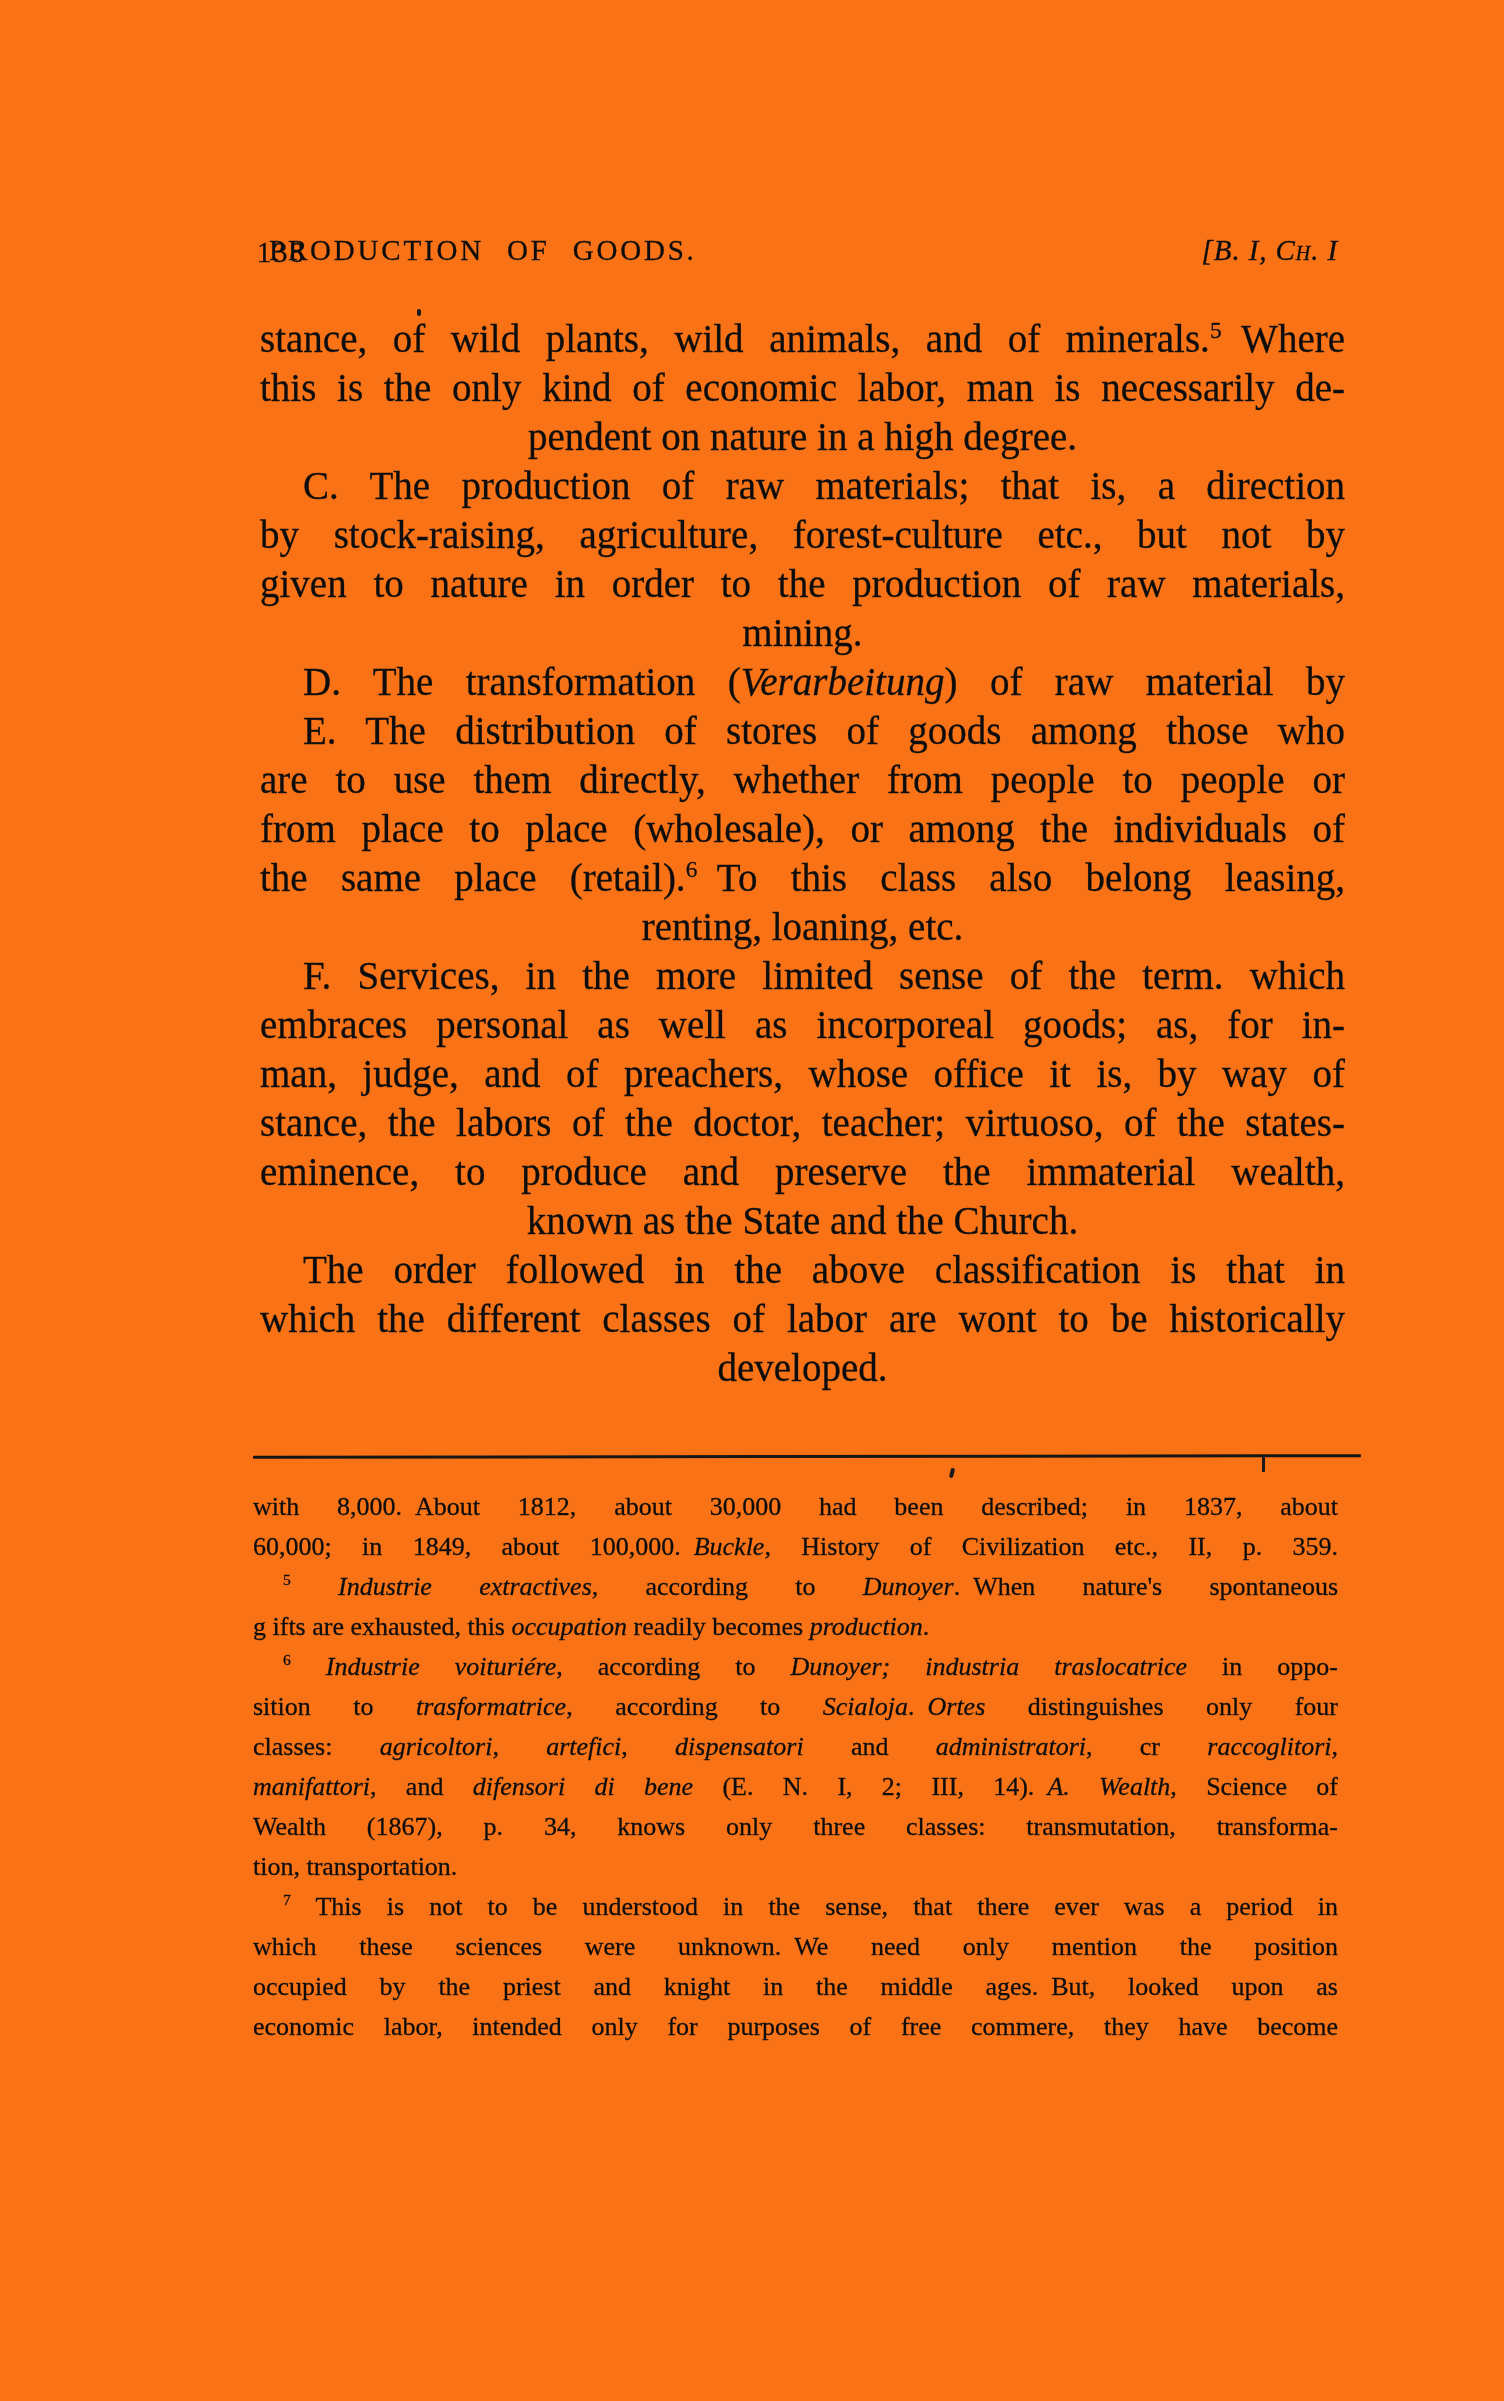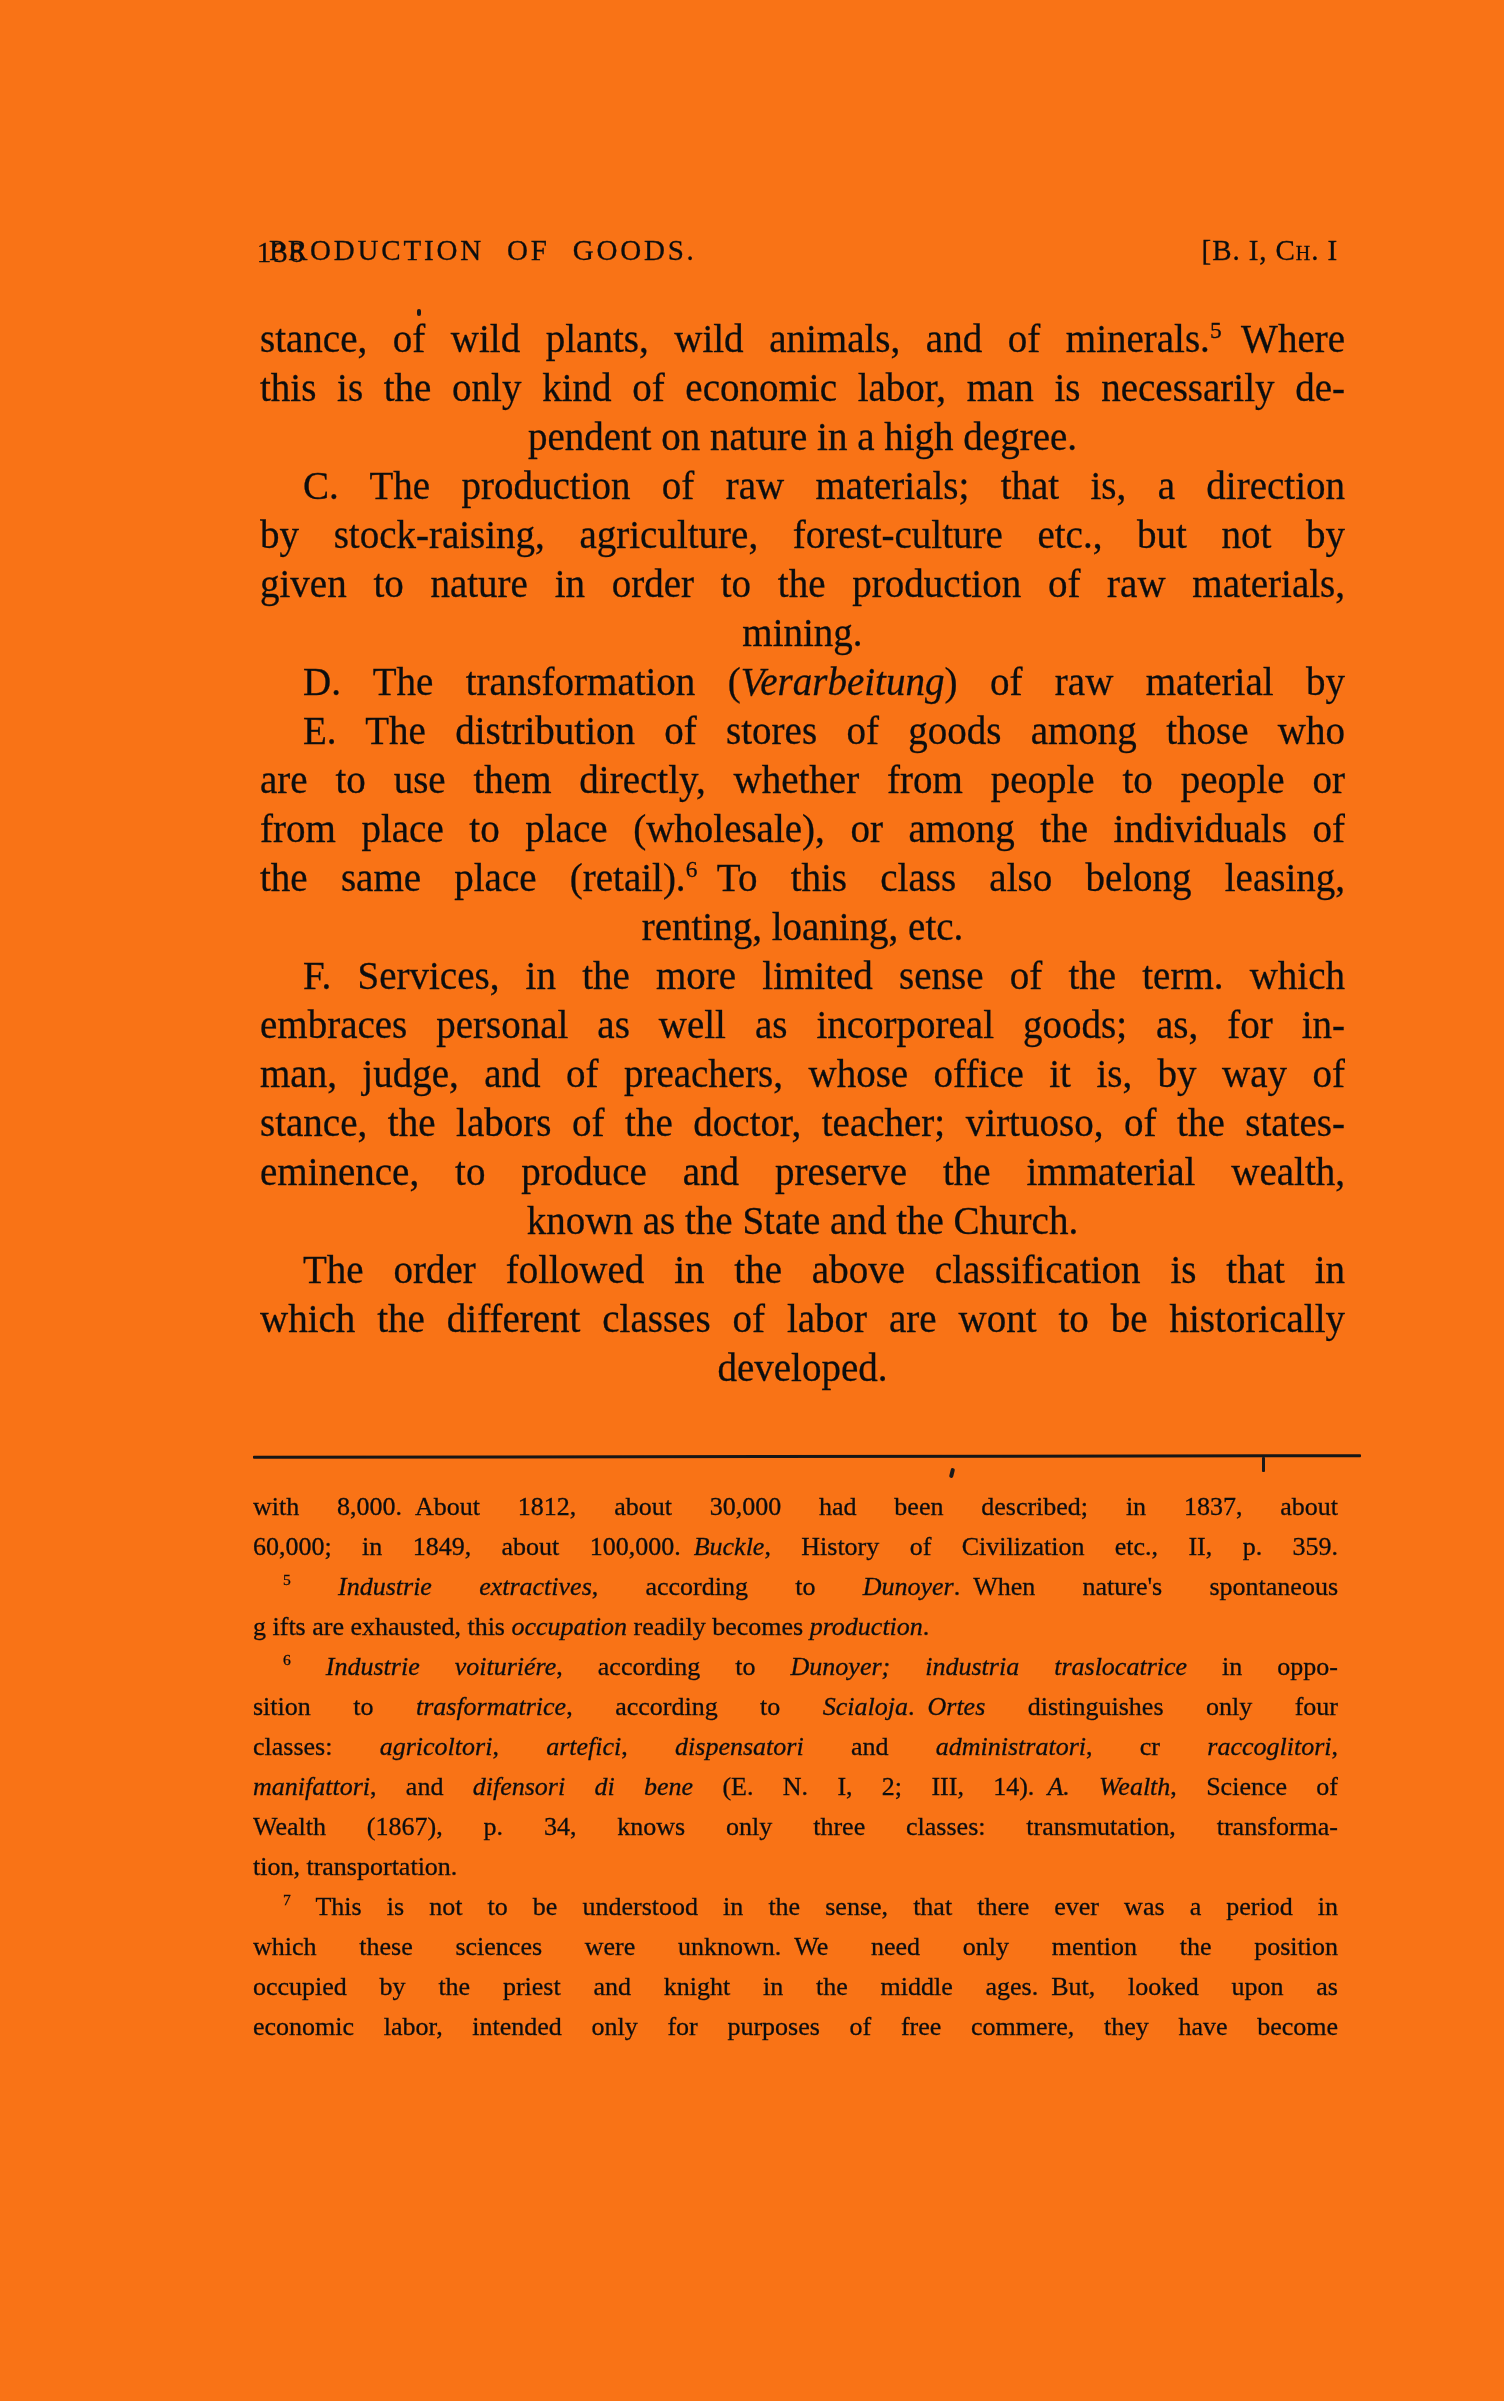--- a/index.html
+++ b/index.html
@@ -8,21 +8,21 @@
     width:1505px;height:2401px;
     background:#f97316;
     font-family:"Liberation Serif","DejaVu Serif",serif;
     color:#0d0d0d;
     -webkit-text-stroke:0.3px #141414;
     overflow:hidden;
   }
   .header{position:absolute;top:234px;left:253px;width:1085px;height:49px;font-size:29px;}
   .page-num{position:absolute;left:3.7px;top:1.9px;letter-spacing:1.9px;}
   .running-title{position:absolute;left:16px;right:0;top:0;text-align:left;letter-spacing:2.8px;word-spacing:13px;}
-  .chap-ref{position:absolute;right:0;top:0;font-variant-caps:small-caps;letter-spacing:0.9px;}
+  .chap-ref{position:absolute;right:0;top:0;font-variant-caps:small-caps;letter-spacing:0.9px;font-style:italic;}
   .body-text{position:absolute;top:314px;left:260px;width:1085px;font-size:39px;}
   .body-text .line{height:49px;line-height:49px;white-space:normal;overflow:hidden;text-align:center;}
   .footnotes{position:absolute;top:1487px;left:253px;width:1085px;font-size:26px;}
   .footnotes .line{height:40px;line-height:40px;overflow:hidden;}
   .line.j{text-align:justify;text-align-last:justify;}
   .body-text .ind{text-indent:43px;}
   .footnotes .ind{text-indent:30px;}
   .para{margin:0;}
   sup{font-size:0.6em;vertical-align:super;line-height:0;}
   i{}

